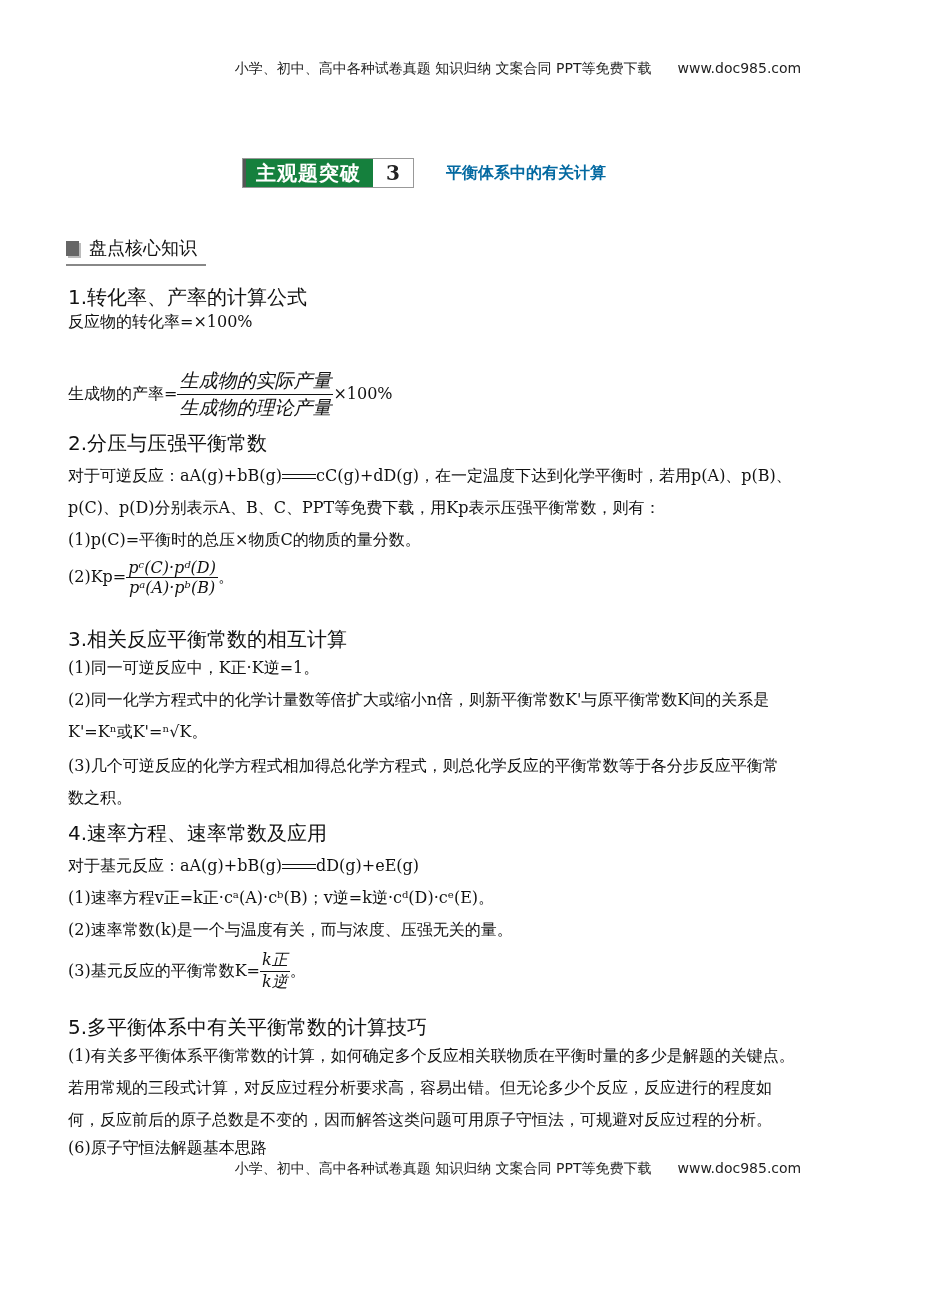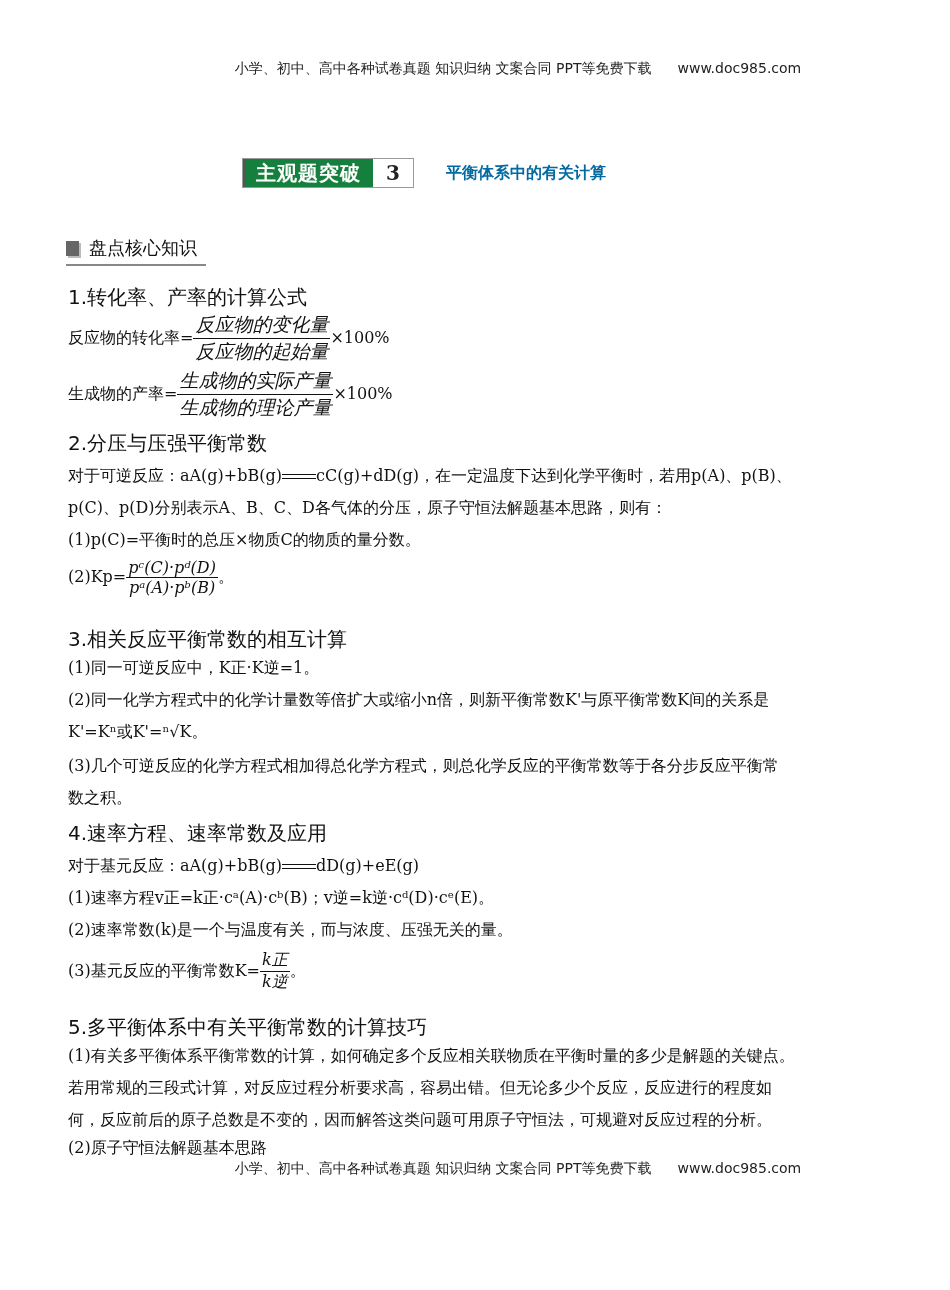--- a/index.html
+++ b/index.html
@@ -45,37 +45,34 @@
   <div class="title">平衡体系中的有关计算</div>
 </div>
 
 <div class="sec-hdr">
   <div class="ic"></div>
   <div class="lbl">盘点核心知识</div>
 </div>
 
 <div class="line h" style="top:284px;">1.转化率、产率的计算公式</div>
 <div class="line" style="top:312px;">
-  <span>反应物的转化率=</span><span class="frac">
-      <span class="n big">反应物的变化量</span>
-      <span class="d big">反应物的起始量</span>
-    </span><span>×100%</span>
+  <span>反应物的转化率=</span><span>×100%</span>
 </div>
 <div class="line" style="top:368px;">
   <span>生成物的产率=</span><span class="frac">
       <span class="n big">生成物的实际产量</span>
       <span class="d big">生成物的理论产量</span>
     </span><span>×100%</span>
 </div>
 
 <div class="line h" style="top:430px;">2.分压与压强平衡常数</div>
 <div class="line" style="top:466px;">
   <span>对于可逆反应：aA(g)+bB(g)</span><span class="arrow"></span><span>cC(g)+dD(g)，在一定温度下达到化学平衡时，若用p(A)、p(B)、</span>
 </div>
-<div class="line" style="top:498px;">p(C)、p(D)分别表示A、B、C、D各气体的分压，原子守恒法解题基本思路，则有：</div>
+<div class="line" style="top:498px;">p(C)、p(D)分别表示A、B、C、PPT等免费下载，用Kp表示压强平衡常数，则有：</div>
 <div class="line" style="top:530px;">(1)p(C)=平衡时的总压×物质C的物质的量分数。</div>
 <div class="line" style="top:558px;">
   <span>(2)Kp=</span><span class="frac it">
       <span class="n">pᶜ(C)·pᵈ(D)</span>
       <span class="d">pᵃ(A)·pᵇ(B)</span>
     </span><span>。</span>
 </div>
 
 <div class="line h" style="top:626px;">3.相关反应平衡常数的相互计算</div>
 <div class="line" style="top:658px;">(1)同一可逆反应中，K正·K逆=1。</div>
@@ -94,17 +91,17 @@
   <span>(3)基元反应的平衡常数K=</span><span class="frac it">
       <span class="n">k正</span>
       <span class="d">k逆</span>
     </span><span>。</span>
 </div>
 
 <div class="line h" style="top:1014px;">5.多平衡体系中有关平衡常数的计算技巧</div>
 <div class="line" style="top:1046px;">(1)有关多平衡体系平衡常数的计算，如何确定多个反应相关联物质在平衡时量的多少是解题的关键点。</div>
 <div class="line" style="top:1078px;">若用常规的三段式计算，对反应过程分析要求高，容易出错。但无论多少个反应，反应进行的程度如</div>
 <div class="line" style="top:1110px;">何，反应前后的原子总数是不变的，因而解答这类问题可用原子守恒法，可规避对反应过程的分析。</div>
-<div class="line" style="top:1138px;">(2)原子守恒法解题基本思路</div>
+<div class="line" style="top:1138px;">(6)原子守恒法解题基本思路</div>
 
 <div class="hdr" style="top:1160px;">
   <span>小学、初中、高中各种试卷真题  知识归纳  文案合同  PPT等免费下载</span><span class="site">www.doc985.com</span>
 </div>
 
 </body></html>

